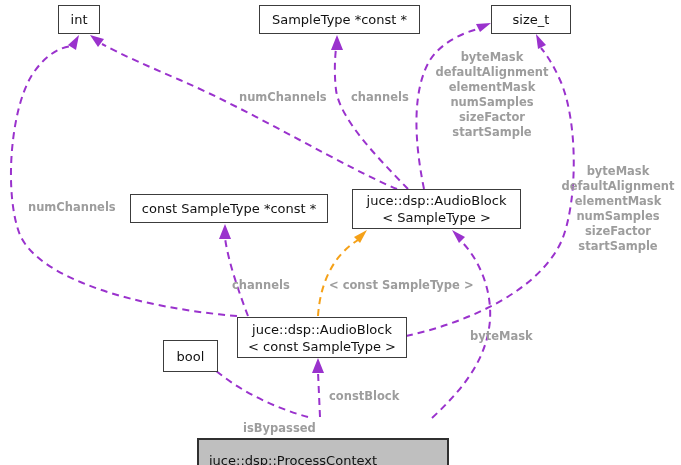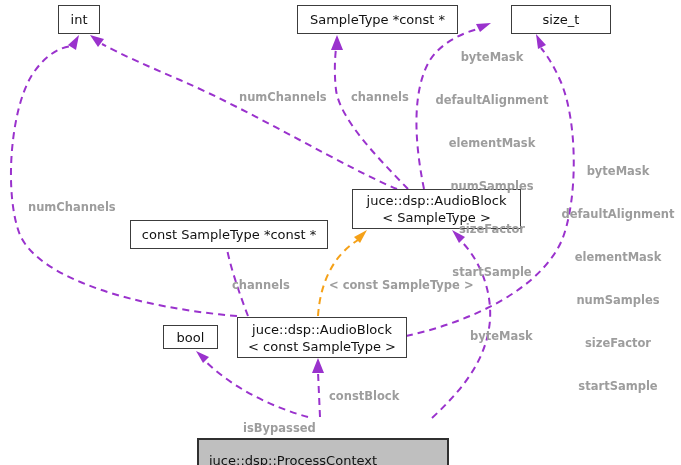--- a/index.html
+++ b/index.html
@@ -10,21 +10,21 @@
   #edges{position:absolute;left:0;top:0;width:681px;height:465px;}
   .node{
     position:absolute;box-sizing:border-box;background:#ffffff;
     border:1.5px solid #3c3c3c;color:#111111;font-size:13px;line-height:17px;
     display:flex;flex-direction:column;align-items:center;justify-content:center;
     text-align:center;white-space:nowrap;padding:2px 20px;
   }
   .node.highlight{background:#bfbfbf;border:2px solid #303030;}
   .edge-label{
     position:absolute;color:#9d9d9d;font-size:11.5px;font-weight:bold;
-    line-height:15px;white-space:nowrap;text-align:center;gap:28px;
+    line-height:15px;white-space:nowrap;text-align:center;
   }
   .mask-stack{display:flex;flex-direction:column;align-items:center;}
 </style>
 </head>
 <body>
 
 <div id="canvas">
 
   <svg id="edges" viewBox="0 0 681 465" xmlns="http://www.w3.org/2000/svg">
 
@@ -54,38 +54,38 @@
       <polygon points="318,358 312,373 324,373"></polygon>
     </g>
 
     <polygon fill="#f5a118" points="367,230 360,243 354,237"></polygon>
   </svg>
 
   <div class="node" style="left:58px;top:5px;width:40px;height:29px;">
     <span>int</span>
   </div>
 
-  <div class="node" style="left:259px;top:5px;width:161px;height:29px;margin-left:38px;">
+  <div class="node" style="left:259px;top:5px;width:161px;height:29px;">
     <span>SampleType *const *</span>
   </div>
 
-  <div class="node" style="left:491px;top:5px;width:100px;height:29px;margin-left:20px;">
+  <div class="node" style="left:491px;top:5px;width:80px;height:29px;">
     <span>size_t</span>
   </div>
 
-  <div class="node" style="left:130px;top:194px;width:198px;height:29px;margin-top:26px;">
+  <div class="node" style="left:130px;top:194px;width:198px;height:29px;">
     <span>const SampleType *const *</span>
   </div>
 
   <div class="node" style="left:352px;top:189px;width:169px;height:40px;">
     <span>juce::dsp::AudioBlock</span>
     <span>&lt; SampleType &gt;</span>
   </div>
 
-  <div class="node" style="left:163px;top:325px;width:55px;height:24px;">
+  <div class="node" style="left:163px;top:340px;width:55px;height:32px;">
     <span>bool</span>
   </div>
 
   <div class="node" style="left:237px;top:317px;width:170px;height:41px;">
     <span>juce::dsp::AudioBlock</span>
     <span>&lt; const SampleType &gt;</span>
   </div>
 
   <div class="node highlight" style="left:197px;top:438px;width:252px;height:44px;align-items:flex-start;padding-left:10px;">
     <span>juce::dsp::ProcessContext</span>

